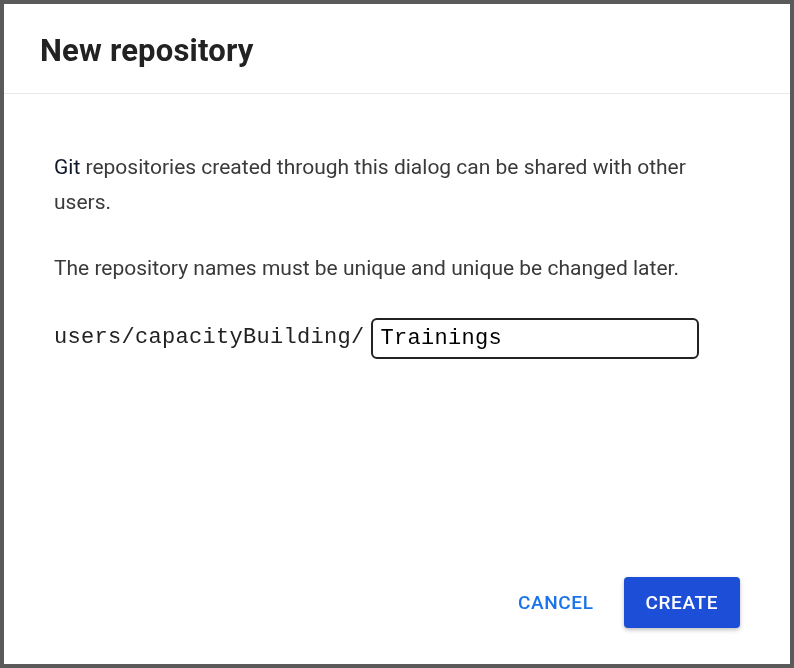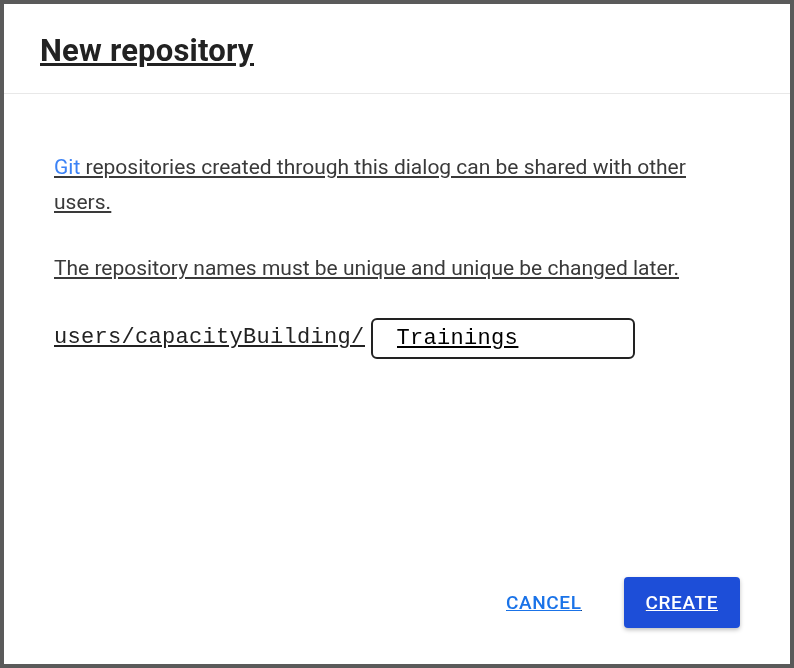--- a/index.html
+++ b/index.html
@@ -1,19 +1,18 @@
 <!DOCTYPE html>
 <html><head>
   <meta charset="utf-8">
   <style>
     * {
       box-sizing: border-box;
       margin: 0;
       padding: 0;
-      text-decoration: underline;
     }
     body {
       font-family: Roboto, Arial, sans-serif;
       background: #888;
       width: 794px;
       height: 668px;
       display: flex;
       align-items: stretch;
       justify-content: stretch;
     }
@@ -39,50 +38,50 @@
       padding: 56px 50px 20px 50px;
       flex: 1;
       color: #3a3a3a;
       font-size: 21px;
       line-height: 1.65;
     }
     .dialog-body p {
       margin-bottom: 32px;
     }
     .link {
-      color: #3b82f6;
+      color: #0f172a;
       text-decoration: none;
     }
     .input-row {
       display: flex;
       align-items: center;
       gap: 6px;
       font-family: "Courier New", monospace;
       font-size: 22px;
       color: #222;
     }
     .path-prefix {
       font-family: "Courier New", monospace;
       letter-spacing: 0.3px;
     }
     .repo-input {
       font-family: "Courier New", monospace;
       font-size: 22px;
-      padding: 6px 24px;
+      padding: 6px 8px;
       border: 2px solid #222;
       border-radius: 6px;
-      width: 264px;
+      width: 328px;
       outline: none;
       letter-spacing: 0.3px;
     }
     .dialog-footer {
       display: flex;
       justify-content: flex-end;
       align-items: center;
-      gap: 20px;
+      gap: 8px;
       padding: 0 50px 36px 50px;
     }
     .btn {
       font-family: Roboto, Arial, sans-serif;
       font-size: 19px;
       font-weight: 500;
       letter-spacing: 0.6px;
       padding: 14px 22px;
       border-radius: 4px;
       cursor: pointer;

